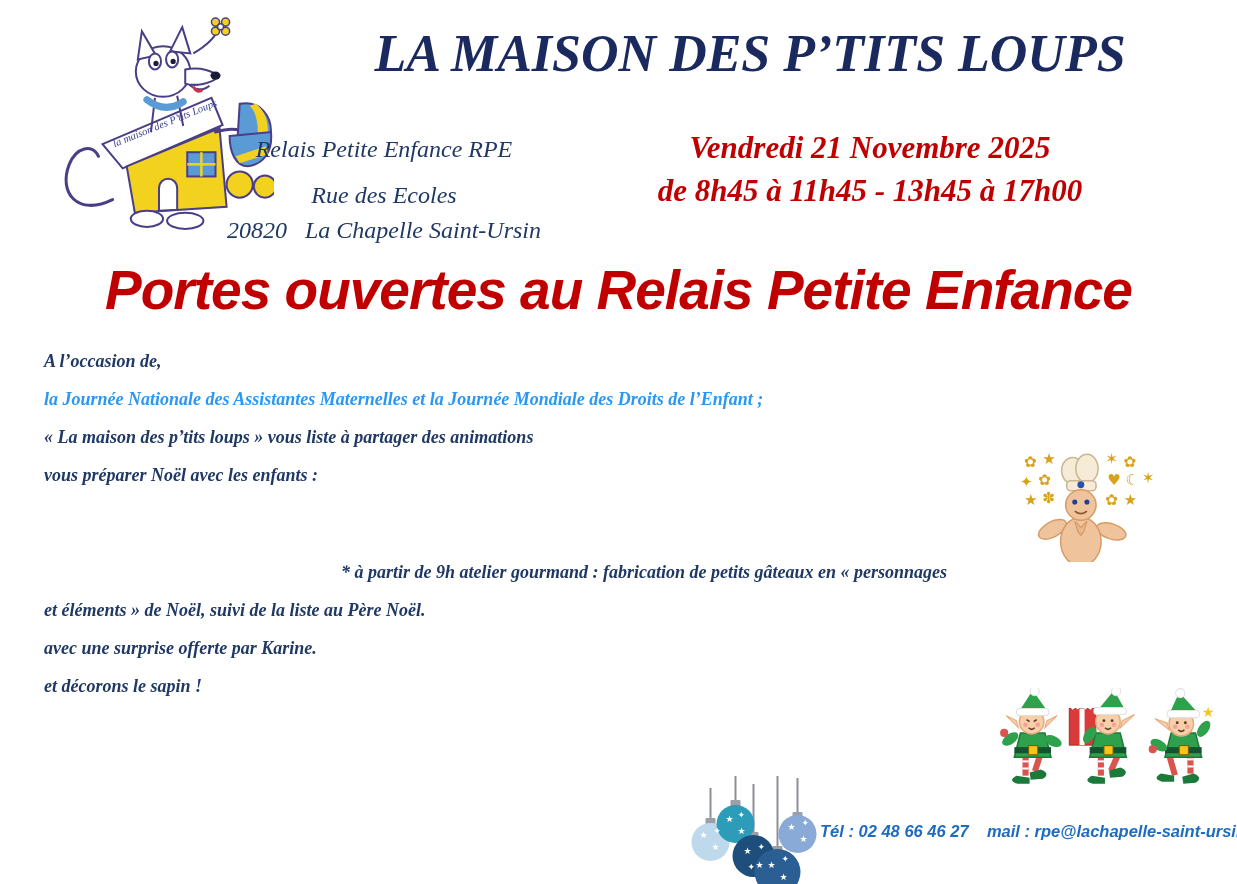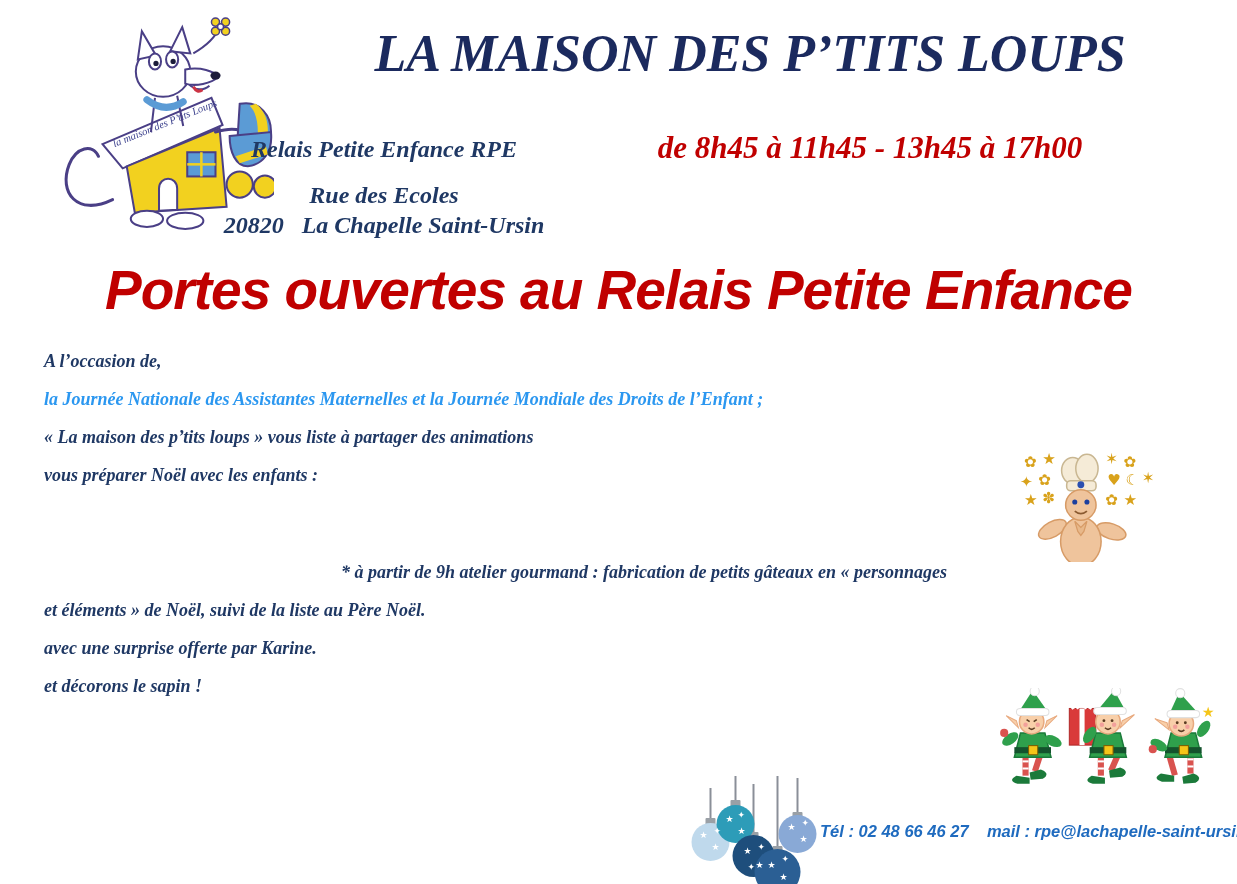--- a/index.html
+++ b/index.html
@@ -12,25 +12,25 @@
   .pre{white-space:pre;}
 
   
   #main-title{
     left:295px;top:24px;width:910px;text-align:center;
     font-style:italic;font-weight:700;font-size:52px;letter-spacing:0px;
     color:#1B2A5E;
   }
   #address-block{
     left:158px;top:134px;width:452px;text-align:center;
-    font-style:italic;font-weight:700;font-size:24px;color:#1F3864;
+    font-style:italic;font-weight:400;font-size:24px;color:#1F3864;
     line-height:30px;
   }
   #address-block .org{margin-bottom:16px;}
-  #address-block .street{text-align:center;}
+  #address-block .street{margin-bottom:5px;text-align:center;}
   #date-block{
     left:608px;top:126px;width:524px;text-align:center;
     font-style:italic;font-weight:700;font-size:31px;color:#C00000;
     line-height:43px;
   }
 
   
   #headline{
     left:0;top:258px;width:1237px;text-align:center;
     font-family:Liberation Sans, sans-serif;
@@ -127,20 +127,21 @@
 
   <div id="main-title" class="abs">LA MAISON DES P’TITS LOUPS</div>
 
   <div id="address-block" class="abs">
     <div class="org pre">Relais Petite Enfance RPE</div>
     <div class="street pre">Rue des Ecoles</div>
     <div class="city pre">20820   La Chapelle Saint-Ursin</div>
   </div>
 
   <div id="date-block" class="abs">
+    <div class="pre">Vendredi 21 Novembre 2025</div>
     <div class="pre">de 8h45 à 11h45 - 13h45 à 17h00</div>
   </div>
 
   <div id="headline" class="abs">Portes ouvertes au Relais Petite Enfance</div>
 
   <div id="body-text" class="abs">
     <div class="line">A l’occasion de,</div>
     <div class="line azure">la Journée Nationale des Assistantes Maternelles et la Journée Mondiale des Droits de l’Enfant ;</div>
     <div class="line">« La maison des p’tits loups » vous liste à partager des animations</div>
     <div class="line">vous préparer Noël avec les enfants :</div>

